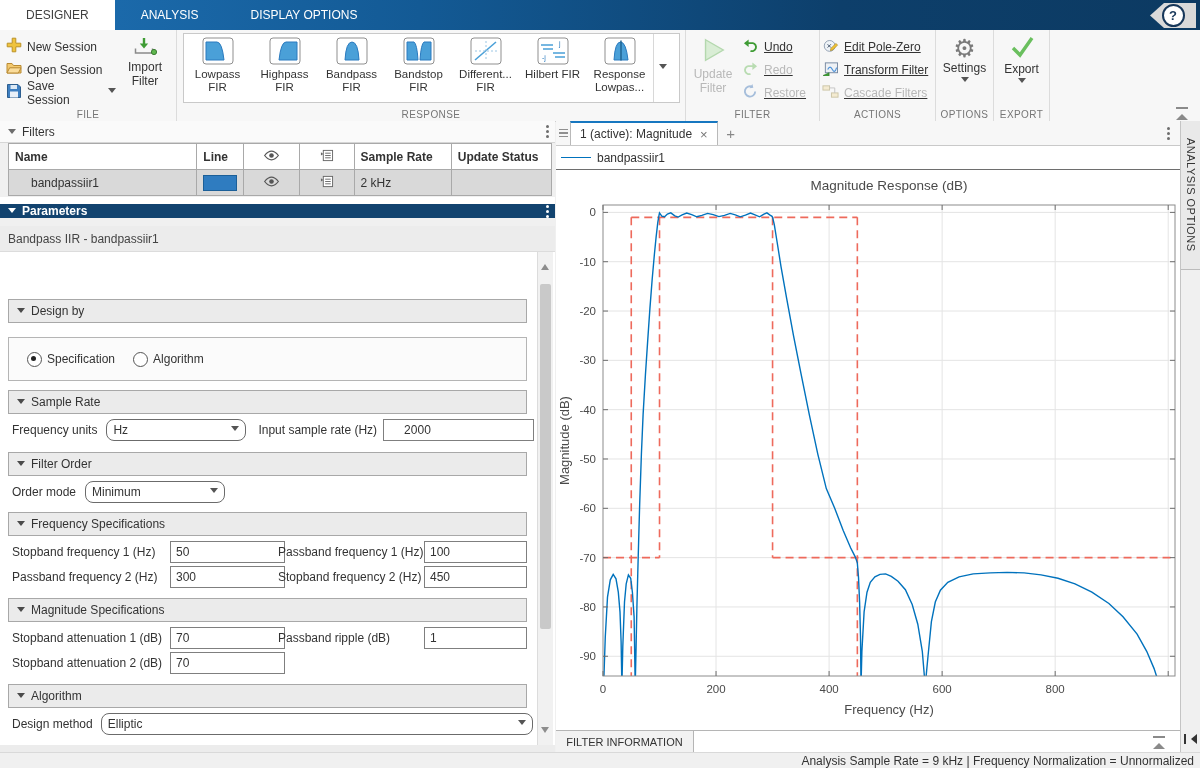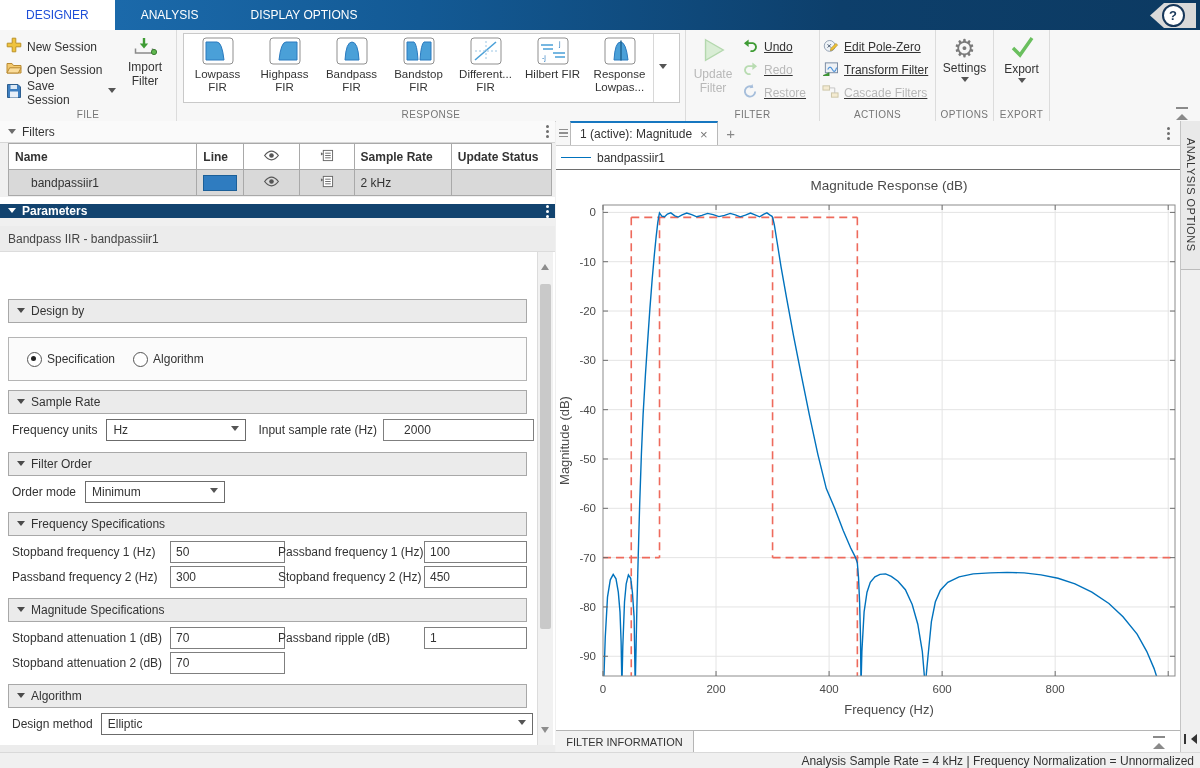--- a/index.html
+++ b/index.html
@@ -3,21 +3,21 @@
 <meta charset="utf-8">
 <style>
   html,body{margin:0;padding:0;background:#888;}
   #root{width:1200px;height:768px;position:relative;font-family:"Liberation Sans",sans-serif;
         font-size:12px;color:#333;background:#f0f0f0;overflow:hidden;margin:0 auto;}
   
   .tabbar{position:absolute;left:0;top:0;width:1200px;height:30px;
           background:linear-gradient(90deg,#1e6fb2 0%,#135a95 35%,#0d3f6b 70%,#0c3a62 100%);
           display:flex;align-items:stretch;}
   .app-tab{padding:0 26px;display:flex;align-items:center;color:#fff;font-size:12px;cursor:default;}
-  .app-tab.active{background:#fff;color:#1d4ed8;}
+  .app-tab.active{background:#fff;color:#404040;}
   .help-tab{position:absolute;right:4px;top:3px;width:46px;height:25px;background:#d9d9d9;
             clip-path:polygon(14px 0,100% 0,100% 100%,14px 100%,0 50%);
             display:flex;align-items:center;justify-content:center;}
   .help-circle{width:19px;height:19px;border-radius:50%;background:#fff;border:2px solid #17375a;
                color:#17375a;font-weight:bold;font-size:13px;display:flex;align-items:center;justify-content:center;}
   
   .ribbon{position:absolute;left:0;top:30px;width:1200px;height:91px;background:#f7f7f7;
           border-bottom:1px solid #cfcfcf;display:flex;}
   .rib-sec{position:relative;border-right:1px solid #dcdcdc;height:100%;box-sizing:border-box;}
   .sec-label{position:absolute;bottom:1px;left:0;right:0;text-align:center;font-size:10px;color:#767676;letter-spacing:.4px;}
@@ -80,21 +80,21 @@
   .sect-head{position:absolute;left:8px;width:519px;height:22px;background:#ebebeb;border:1px solid #a8a8a8;
              box-sizing:border-box;display:flex;align-items:center;padding:11px 6px;}
   .sect-head .tri-down{border-top-color:#4a4a4a;}
   .radio-box{position:absolute;left:8px;top:85px;width:519px;height:44px;border:1px solid #b5b5b5;background:#fbfbfb;
              box-sizing:border-box;display:flex;align-items:center;padding-left:18px;gap:18px;}
   .radio-opt{display:flex;align-items:center;gap:5px;}
   .radio-dot{width:13px;height:13px;border:1px solid #555;border-radius:50%;background:#fff;position:relative;}
   .radio-dot.sel::after{content:"";position:absolute;left:3px;top:3px;width:5px;height:5px;border-radius:50%;background:#222;}
   .frow{position:absolute;display:flex;align-items:center;}
   .tin{height:20px;border:1px solid #7f7f7f;background:#fff;font-family:inherit;font-size:12px;color:#333;padding:0 5px;box-sizing:content-box;}
-  .dd{height:22px;border:1px solid #6b6b6b;border-radius:0;background:#fff;display:flex;align-items:center;
+  .dd{height:22px;border:1px solid #6b6b6b;border-radius:8px;background:#fff;display:flex;align-items:center;
       padding:0 6px;box-sizing:border-box;justify-content:space-between;}
   .scrollbar{position:absolute;left:537px;top:252px;width:15px;height:493px;background:#f1f1f1;border-left:1px solid #dcdcdc;}
   .sb-thumb{position:absolute;left:2px;top:32px;width:11px;height:345px;background:#c9c9c9;border-radius:2px;}
   .sb-arr{position:absolute;left:3px;width:0;height:0;border:4.5px solid transparent;}
   .sb-up{top:8px;border-bottom:6px solid #8d8d8d;}
   .sb-dn{bottom:8px;border-top:6px solid #8d8d8d;}
   
   .plot-tabbar{position:absolute;left:556px;top:121px;width:624px;height:25px;background:#f7f7f7;
                border-bottom:1px solid #c9c9c9;display:flex;align-items:stretch;box-sizing:border-box;text-align:center;}
   .grip{width:14px;display:flex;flex-direction:column;justify-content:center;gap:2px;align-items:center;}
@@ -599,15 +599,15 @@
     <div class="ao-tab">
       <span class="ao-text">ANALYSIS OPTIONS</span>
     </div>
     <div class="collapse-left">
       <div class="bar"></div>
         <div class="tri"></div>
     </div>
   </div>
 
   <div class="statusbar">
-    <span>Analysis Sample Rate = 4 kHz | Frequency Normalization = Unnormalized</span>
+    <span>Analysis Sample Rate = 9 kHz | Frequency Normalization = Unnormalized</span>
   </div>
 </div>
 
 </body></html>

